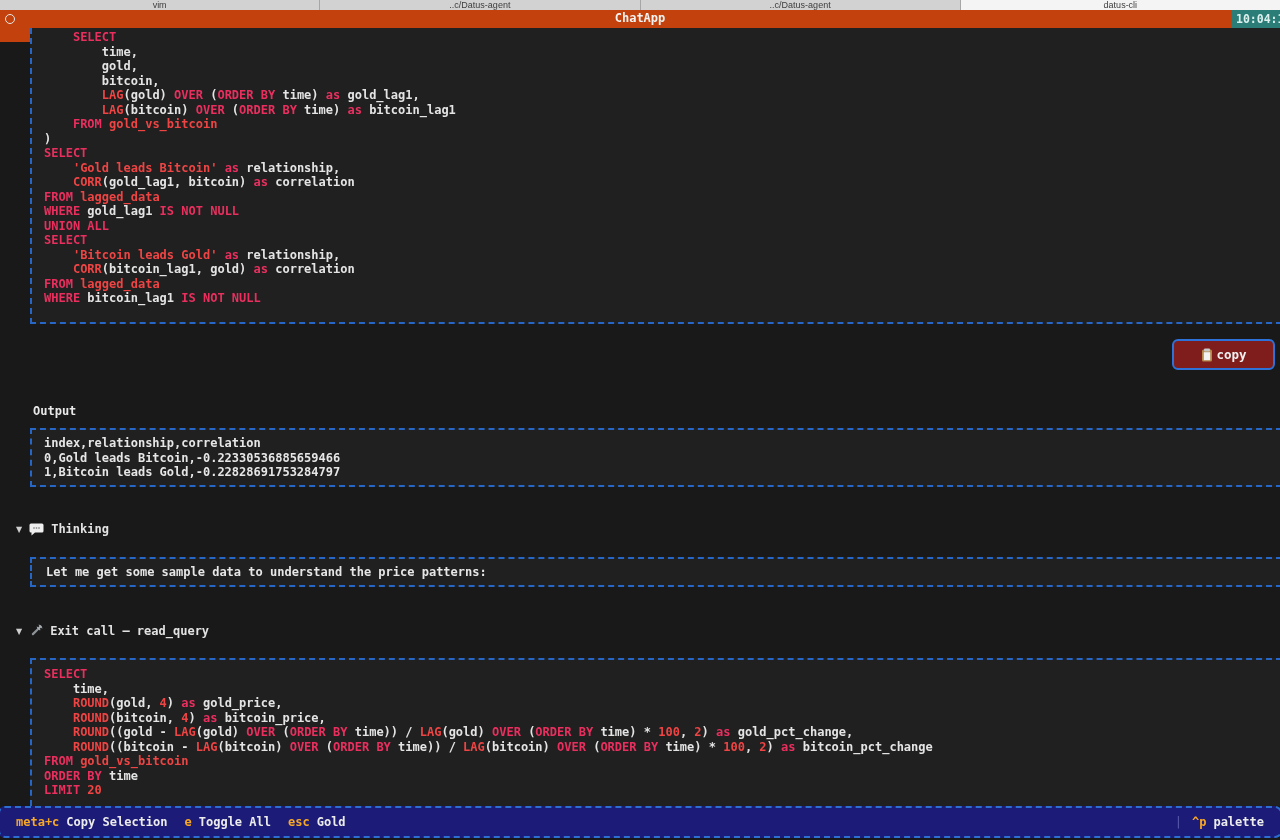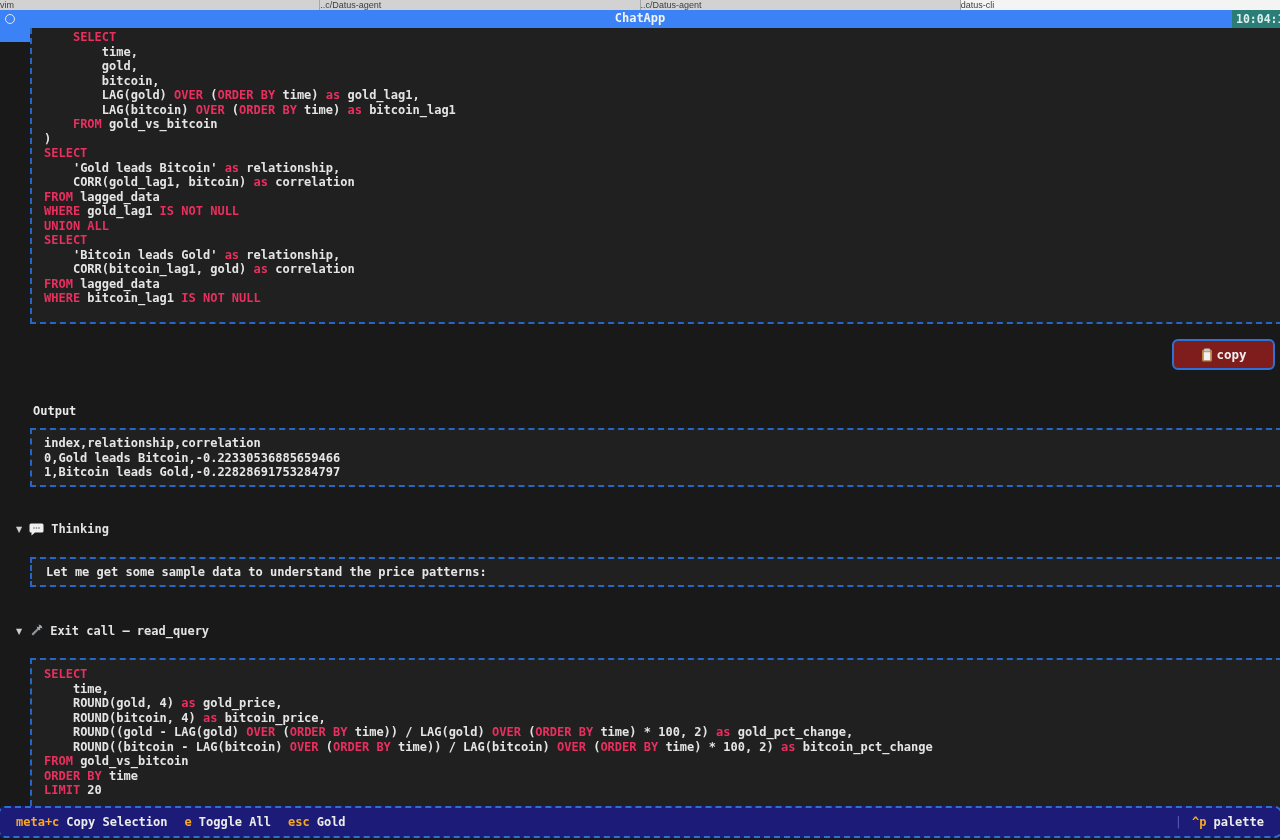--- a/index.html
+++ b/index.html
@@ -5,41 +5,41 @@
   * { margin:0; padding:0; box-sizing:border-box; }
   html,body { background:#000; }
   #screen {
     position:relative; width:1280px; height:840px; overflow:hidden;
     background:#191919;
     font-family:"DejaVu Sans Mono", monospace; font-weight:700;
   }
   
   .tabstrip { position:absolute; left:0; top:0; width:1280px; height:10px;
     display:flex; background:#d2d2d2; overflow:hidden; }
-  .tab { flex:1; display:flex; justify-content:flex-start; align-items:flex-end;
+  .tab { flex:1; display:flex; justify-content:center; align-items:flex-end;
     background:#d2d2d2; overflow:hidden; }
   .tab + .tab { border-left:1px solid #a6a6a6; }
   .tab.active { background:#f4f4f4; }
   .tab span { font-family:"Liberation Sans", sans-serif; font-weight:400;
     font-size:9px; color:#3d3d3d; line-height:11px; margin-bottom:-1px; }
   
   .titlebar { position:absolute; left:0; top:10px; width:1280px; height:32px;
-    background:#3b82f6; }
+    background:#c2410c; }
   .title-circle { position:absolute; left:5px; top:4px; width:10px; height:10px;
     border:1.5px solid #e9e9e9; border-radius:50%; }
   .title-text { position:absolute; left:0; top:1px; width:100%; text-align:center;
     color:#f2f2f2; font-size:12px; }
   .clock { position:absolute; left:1232px; top:0; height:18px; padding:2px 4px 0 4px;
     background:#2b7d78; color:#ddf0ee; font-size:11.5px; white-space:nowrap; }
   
   .panel { position:absolute; background:#202020; border:2px dashed #2566c6; }
   .code-pane { font-size:12px; line-height:14.5px; color:#e4e4e4; overflow:hidden; }
   .code-line { white-space:pre; }
   .tok-kw  { color:#ea2f5f; }
-  .tok-grn { color:#e5e5e5; }
+  .tok-grn { color:#ef4444; }
   .tok-pl  { color:#e4e4e4; }
   #sql-result-panel { left:30px; top:28px; width:1252px; height:296px;
     border-top:none; padding:2px 0 0 12px; }
   
   #copy-button { position:absolute; left:1172px; top:339px; width:103px; height:31px;
     background:#7f1d1d; border:2px solid #2d72d9; border-radius:6px;
     display:flex; align-items:center; justify-content:center; gap:2px;
     color:#f0f0f0; font-size:12.5px; cursor:pointer; }
   
   #output-label { position:absolute; left:33px; top:404px; font-size:12px; color:#e8e8e8; }

